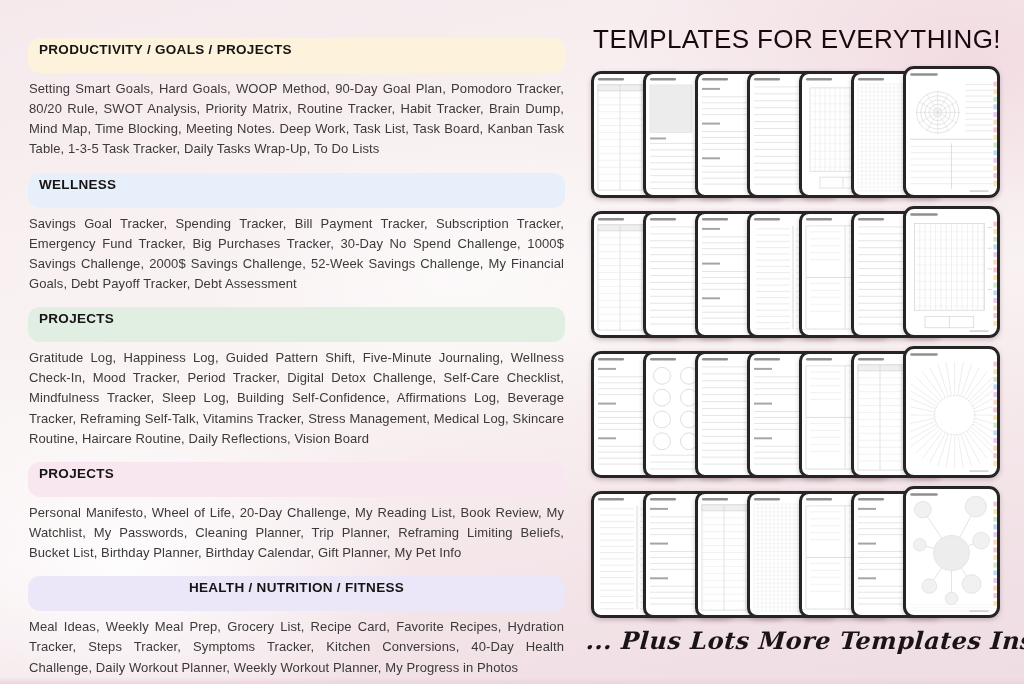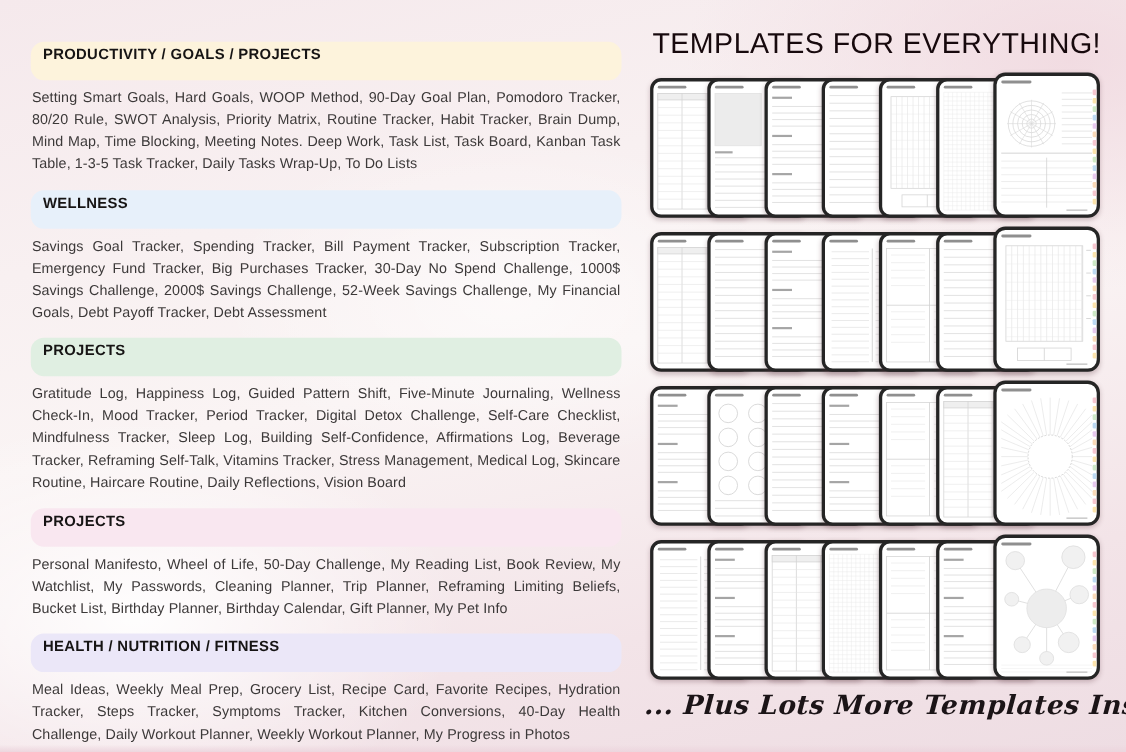--- a/index.html
+++ b/index.html
@@ -74,24 +74,24 @@
     <div class="section">
       <span class="section-header" style="background: rgb(231, 240, 250);">WELLNESS</span>
       <p class="section-body">Savings Goal Tracker, Spending Tracker, Bill Payment Tracker, Subscription Tracker, Emergency Fund Tracker, Big Purchases Tracker, 30-Day No Spend Challenge, 1000$ Savings Challenge, 2000$ Savings Challenge, 52-Week Savings Challenge, My Financial Goals, Debt Payoff Tracker, Debt Assessment</p>
     </div>
     <div class="section">
       <span class="section-header" style="background: rgb(224, 239, 226);">PROJECTS</span>
       <p class="section-body">Gratitude Log, Happiness Log, Guided Pattern Shift, Five-Minute Journaling, Wellness Check-In, Mood Tracker, Period Tracker, Digital Detox Challenge, Self-Care Checklist, Mindfulness Tracker, Sleep Log, Building Self-Confidence, Affirmations Log, Beverage Tracker, Reframing Self-Talk, Vitamins Tracker, Stress Management, Medical Log, Skincare Routine, Haircare Routine, Daily Reflections, Vision Board</p>
     </div>
     <div class="section">
       <span class="section-header" style="background: rgb(249, 231, 240);">PROJECTS</span>
-      <p class="section-body">Personal Manifesto, Wheel of Life, 50-Day Challenge, My Reading List, Book Review, My Watchlist, My Passwords, Cleaning Planner, Trip Planner, Reframing Limiting Beliefs, Bucket List, Birthday Planner, Birthday Calendar, Gift Planner, My Pet Info</p>
+      <p class="section-body">Personal Manifesto, Wheel of Life, 20-Day Challenge, My Reading List, Book Review, My Watchlist, My Passwords, Cleaning Planner, Trip Planner, Reframing Limiting Beliefs, Bucket List, Birthday Planner, Birthday Calendar, Gift Planner, My Pet Info</p>
     </div>
     <div class="section">
-      <span class="section-header" style="background: rgb(235, 231, 248);">HEALTH / NUTRITION / FITNESS</span>
+      <span class="section-header" style="background: rgb(235, 231, 248); text-align: center;">HEALTH / NUTRITION / FITNESS</span>
       <p class="section-body">Meal Ideas, Weekly Meal Prep, Grocery List, Recipe Card, Favorite Recipes, Hydration Tracker, Steps Tracker, Symptoms Tracker, Kitchen Conversions, 40-Day Health Challenge, Daily Workout Planner, Weekly Workout Planner, My Progress in Photos</p>
     </div>
 
   </div>
 
   <div class="right-col">
     <div class="gallery-title">TEMPLATES FOR EVERYTHING!</div>
     <div id="gallery-rows">
         <div class="thumb-row">
           <div class="thumb" style="z-index: 1; border-color: rgb(37, 37, 37);">

